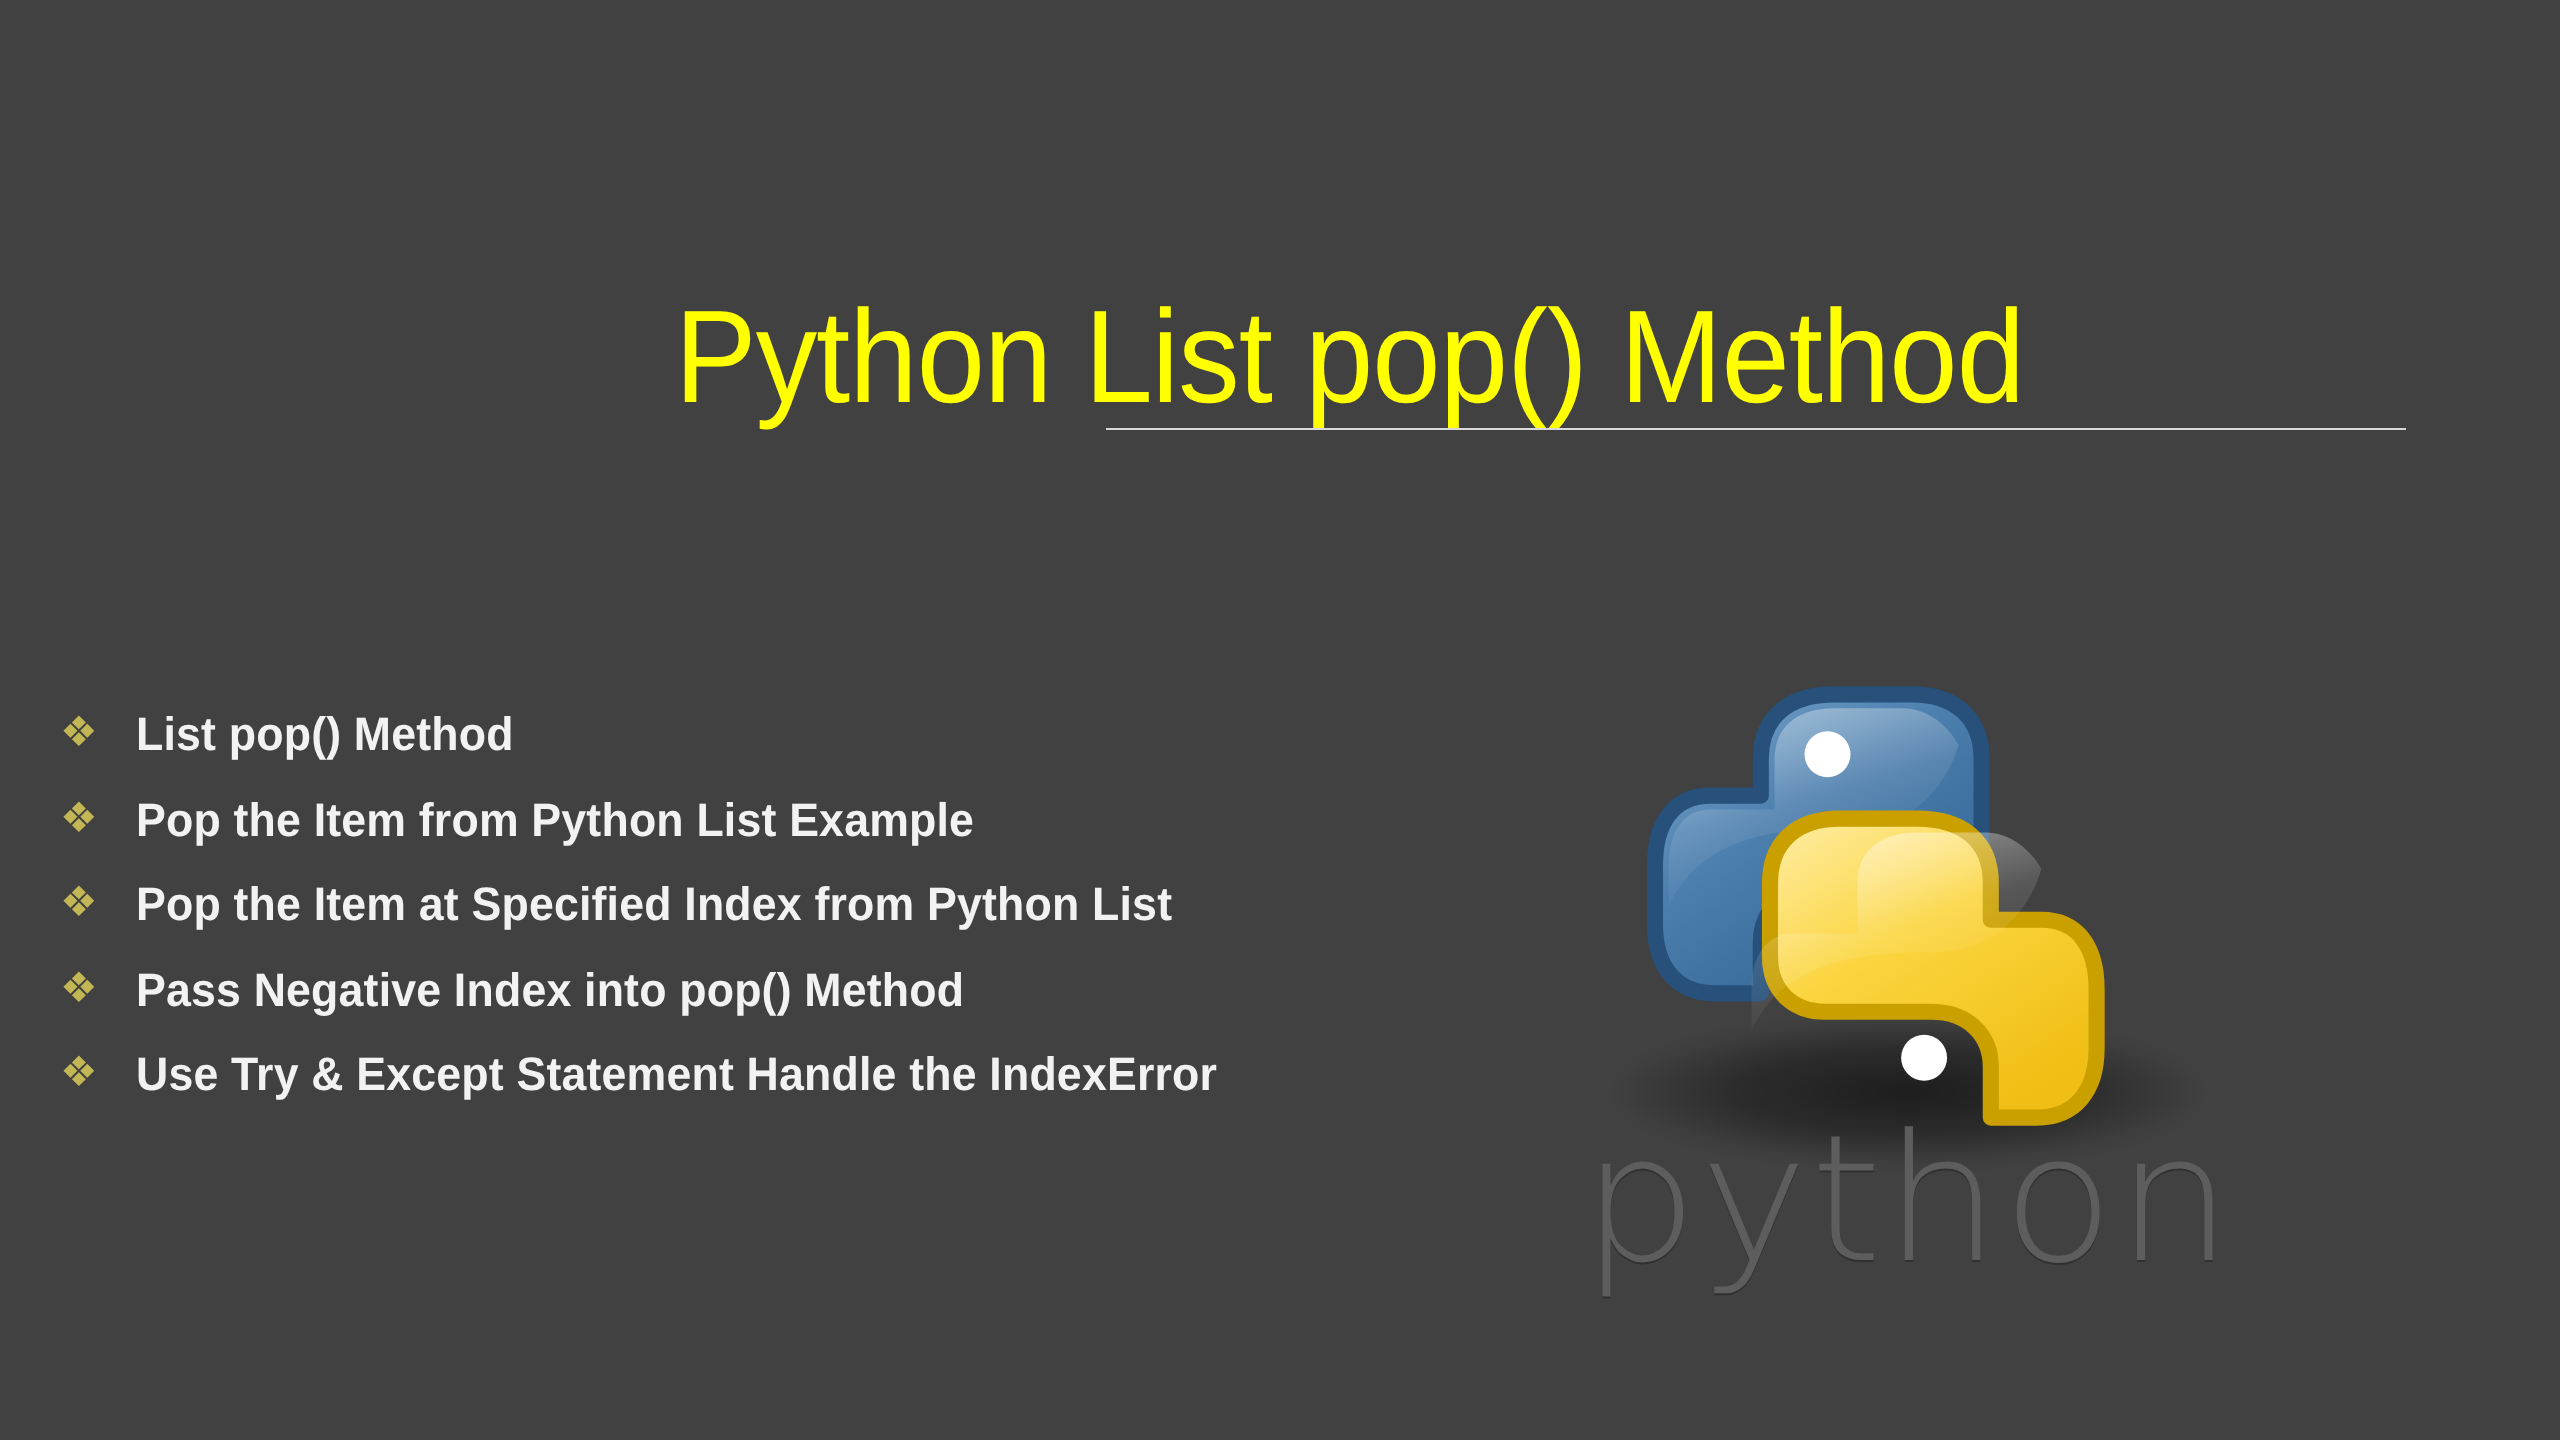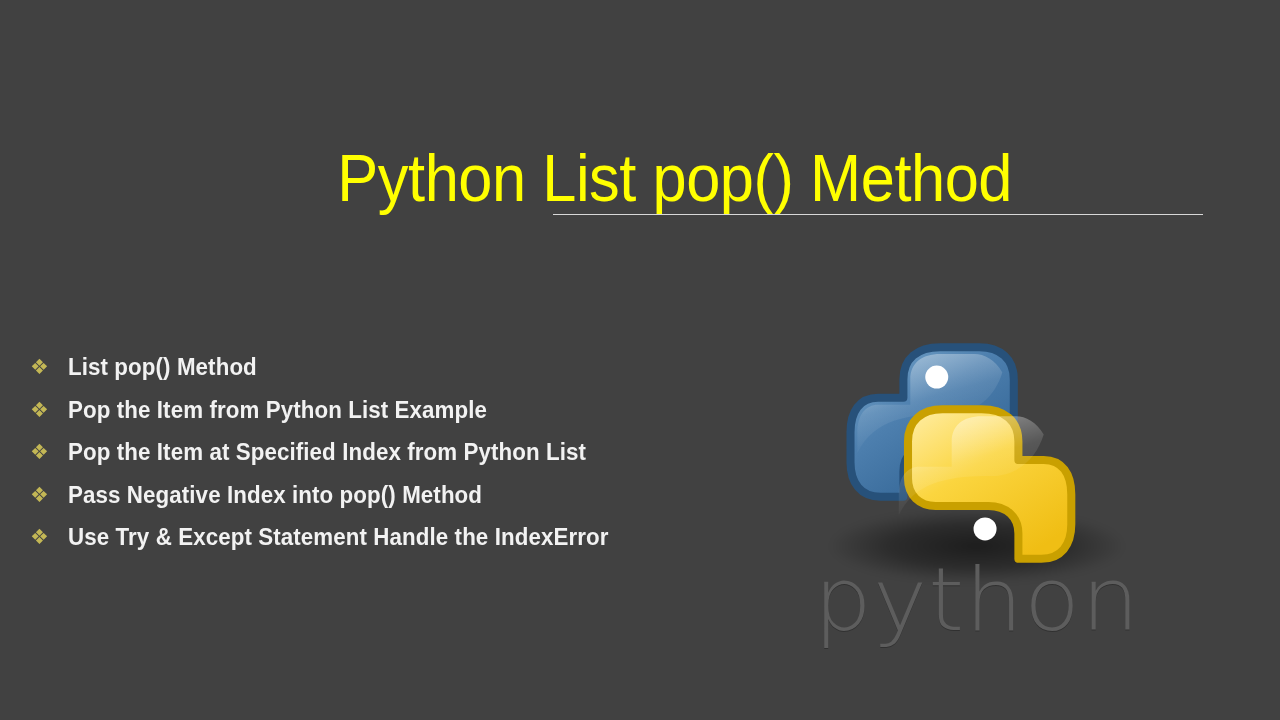--- a/index.html
+++ b/index.html
@@ -87,21 +87,21 @@
     color: #f2f2f2;
     white-space: nowrap;
     transform: scaleX(0.95);
     transform-origin: left center;
     letter-spacing: 0.1px;
   }
 
   
   #python-logo-wrap {
     position: absolute;
-    left: 812px;
+    left: 789px;
     top: 338px;
     width: 330px;
     height: 320px;
   }
   #python-logo-shadow {
     position: absolute;
     left: 20px;
     top: 172px;
     width: 290px;
     height: 72px;

